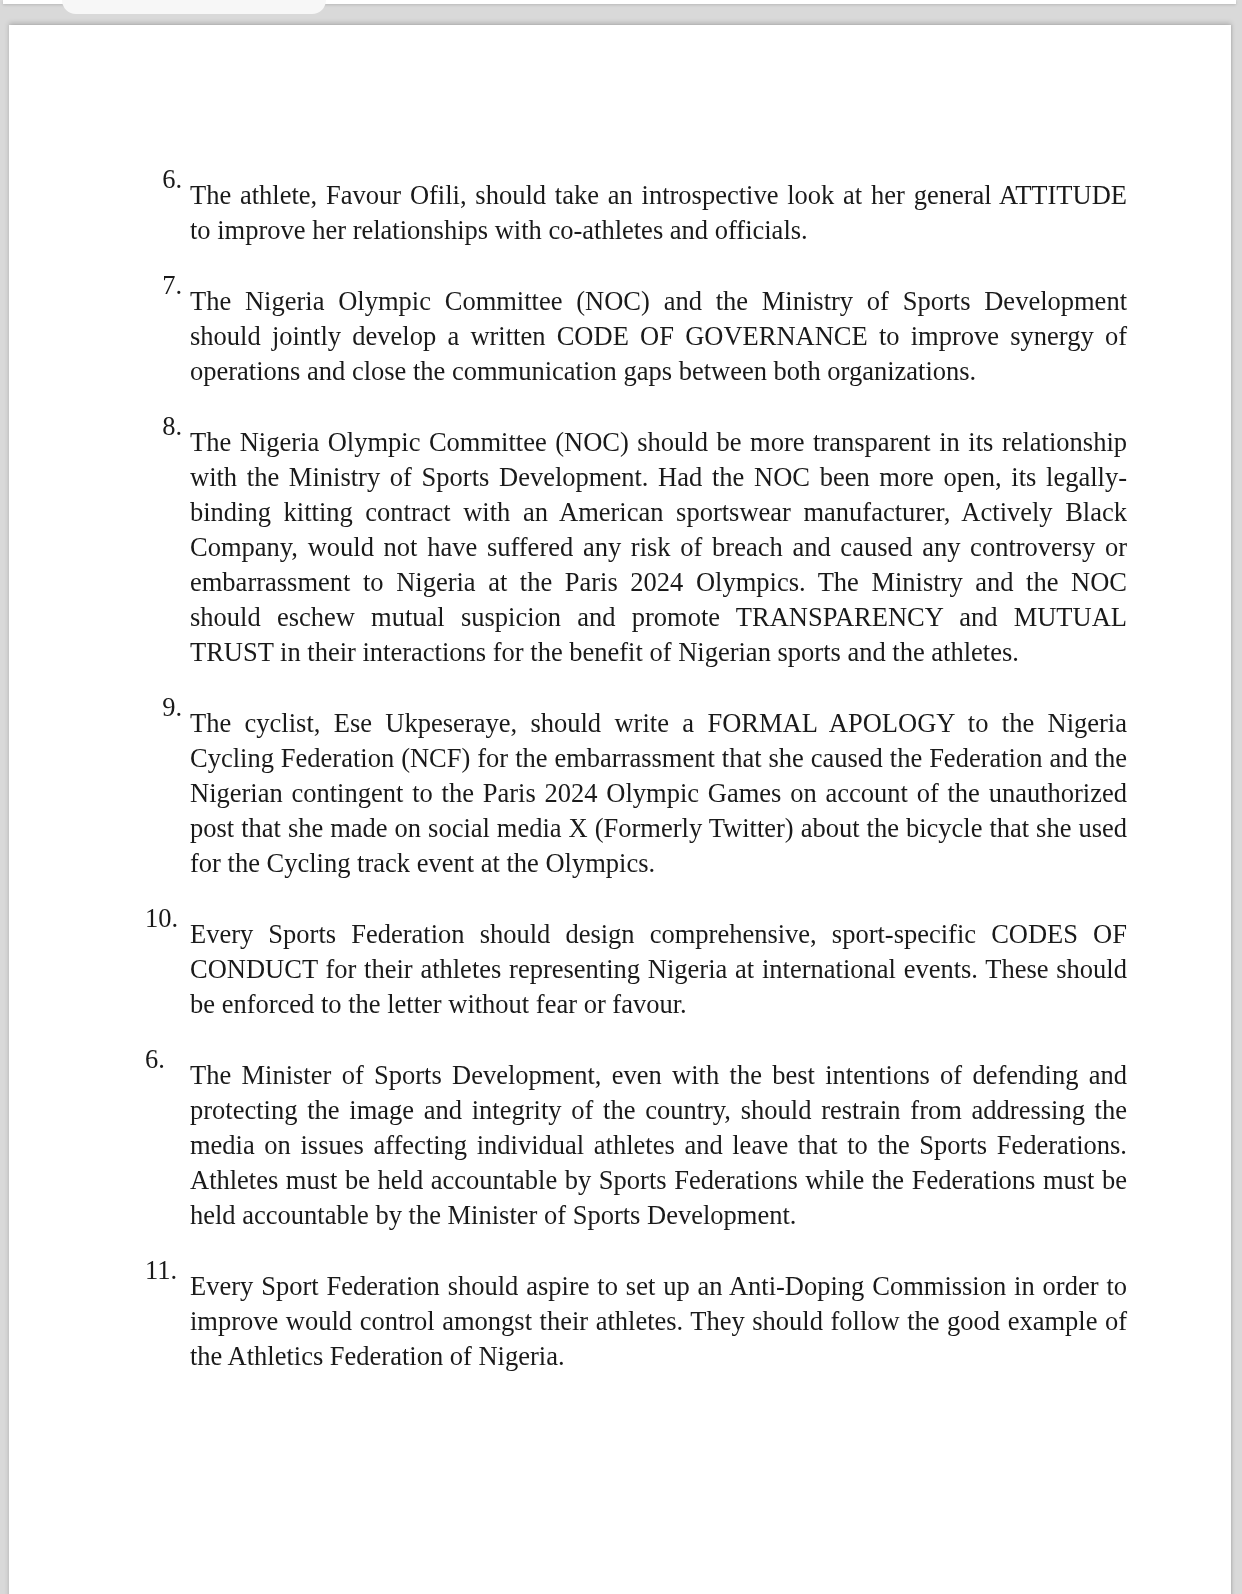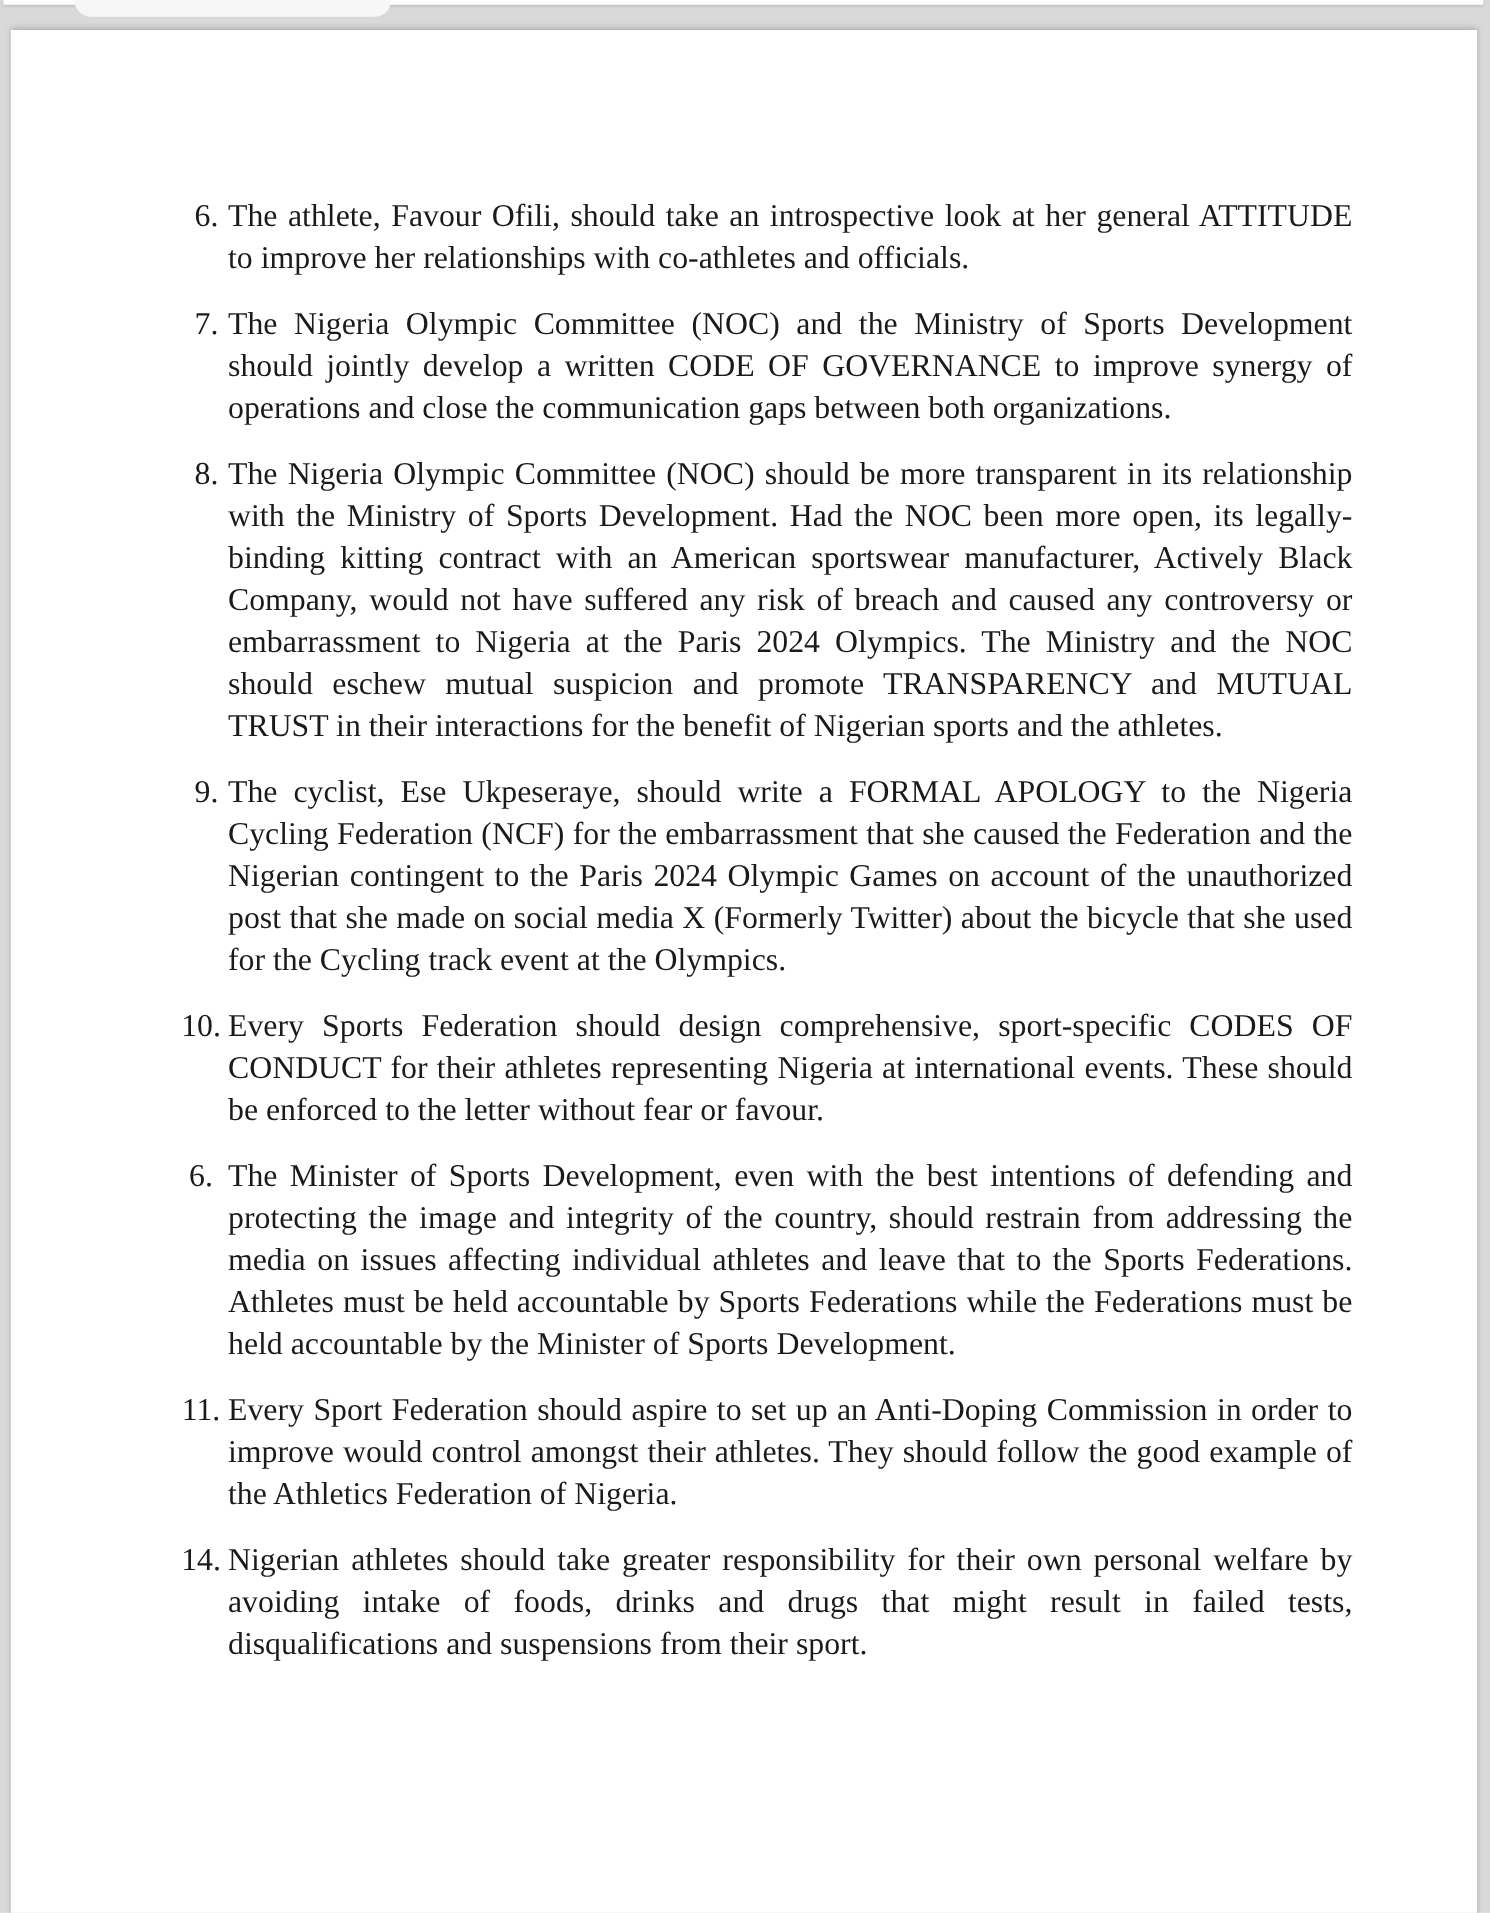--- a/index.html
+++ b/index.html
@@ -57,26 +57,27 @@
       color: #1a1a1a;
       margin-bottom: 20px;
     }
     .num {
       flex: 0 0 45px;
       text-align: right;
       padding-right: 0;
       white-space: nowrap;
     }
     .num.wide {
-      text-align: center;
+      text-align: left;
     }
     .text {
       flex: 1;
       text-align: justify;
       padding-left: 0;
+      margin-top: 16px;
     }
     .num.single { padding-right: 8px; flex-basis: 37px; }
   </style>
 </head>
 <body>
 
 <div class="prev-page"></div>
 <div class="page-tab"></div>
 
 <div class="page">
@@ -104,17 +105,13 @@
     <span class="text">Every Sports Federation should design comprehensive, sport-specific CODES OF CONDUCT for their athletes representing Nigeria at international events. These should be enforced to the letter without fear or favour.</span>
   </li>
   <li class="item">
     <span class="num wide">6.</span>
     <span class="text">The Minister of Sports Development, even with the best intentions of defending and protecting the image and integrity of the country, should restrain from addressing the media on issues affecting individual athletes and leave that to the Sports Federations. Athletes must be held accountable by Sports Federations while the Federations must be held accountable by the Minister of Sports Development.</span>
   </li>
   <li class="item">
     <span class="num wide">11.</span>
     <span class="text">Every Sport Federation should aspire to set up an Anti-Doping Commission in order to improve would control amongst their athletes. They should follow the good example of the Athletics Federation of Nigeria.</span>
   </li>
-  <li class="item">
-    <span class="num wide">14.</span>
-    <span class="text">Nigerian athletes should take greater responsibility for their own personal welfare by avoiding intake of foods, drinks and drugs that might result in failed tests, disqualifications and suspensions from their sport.</span>
-  </li>
 </ol>
 
 </body></html>

